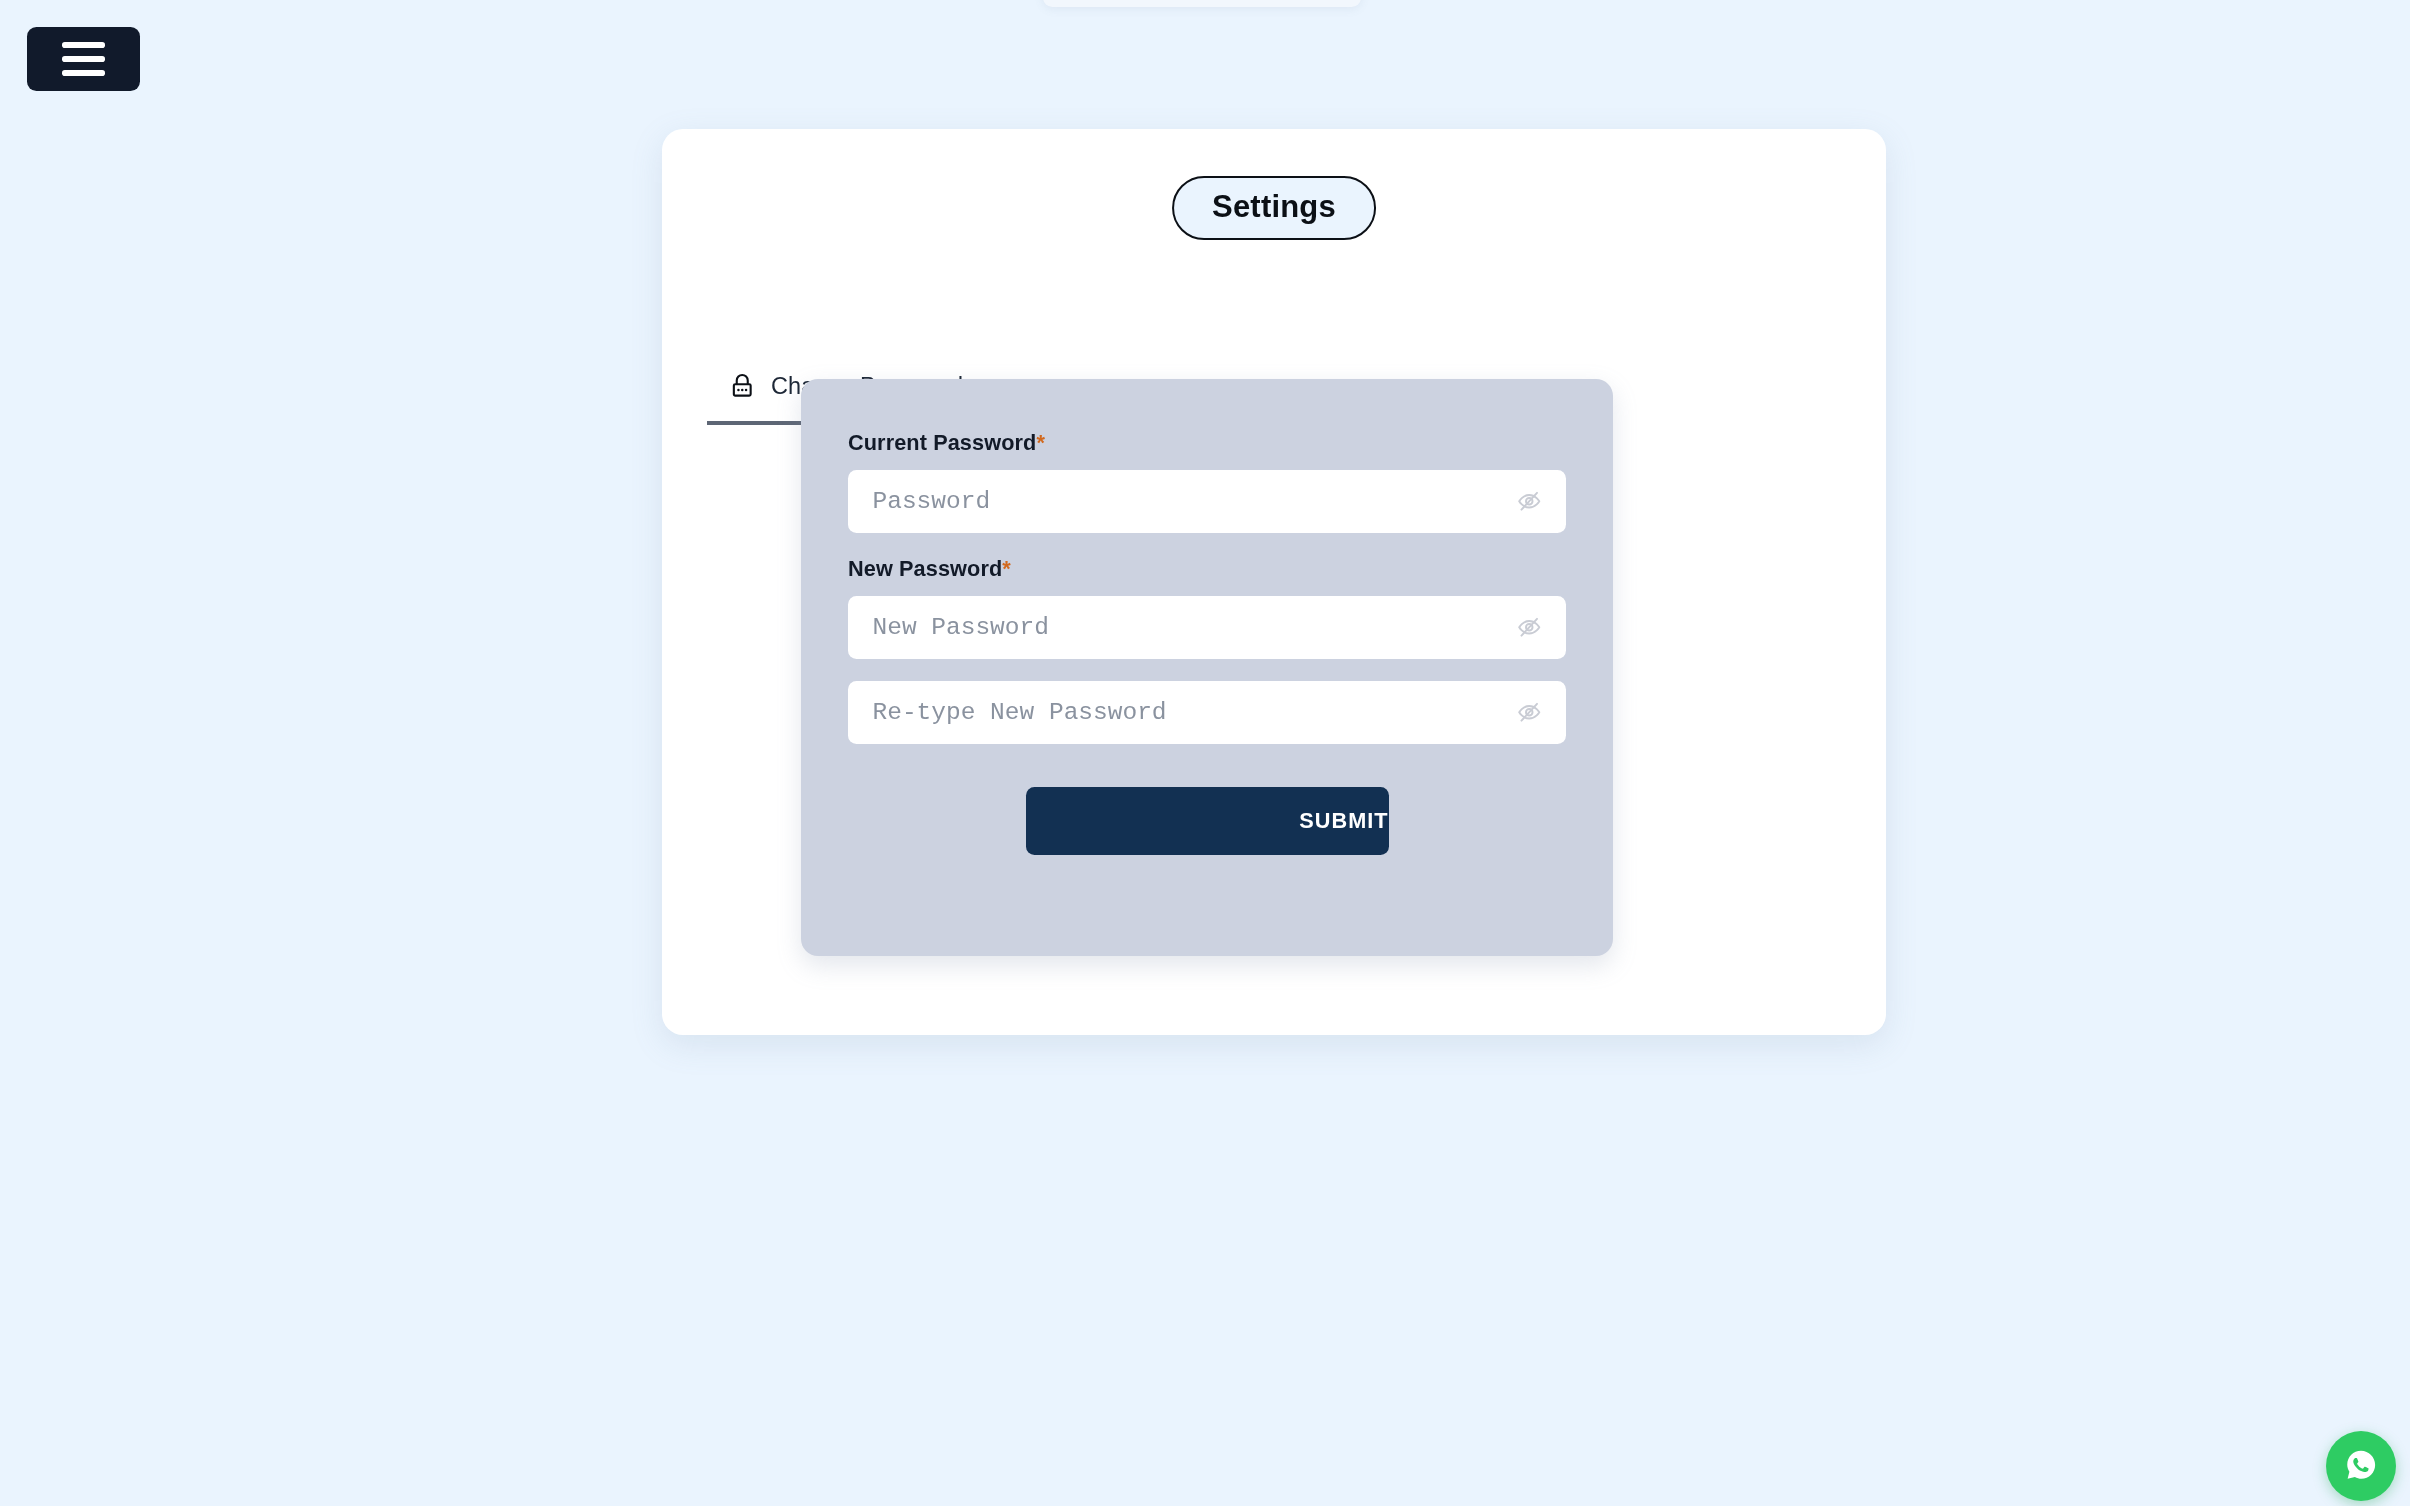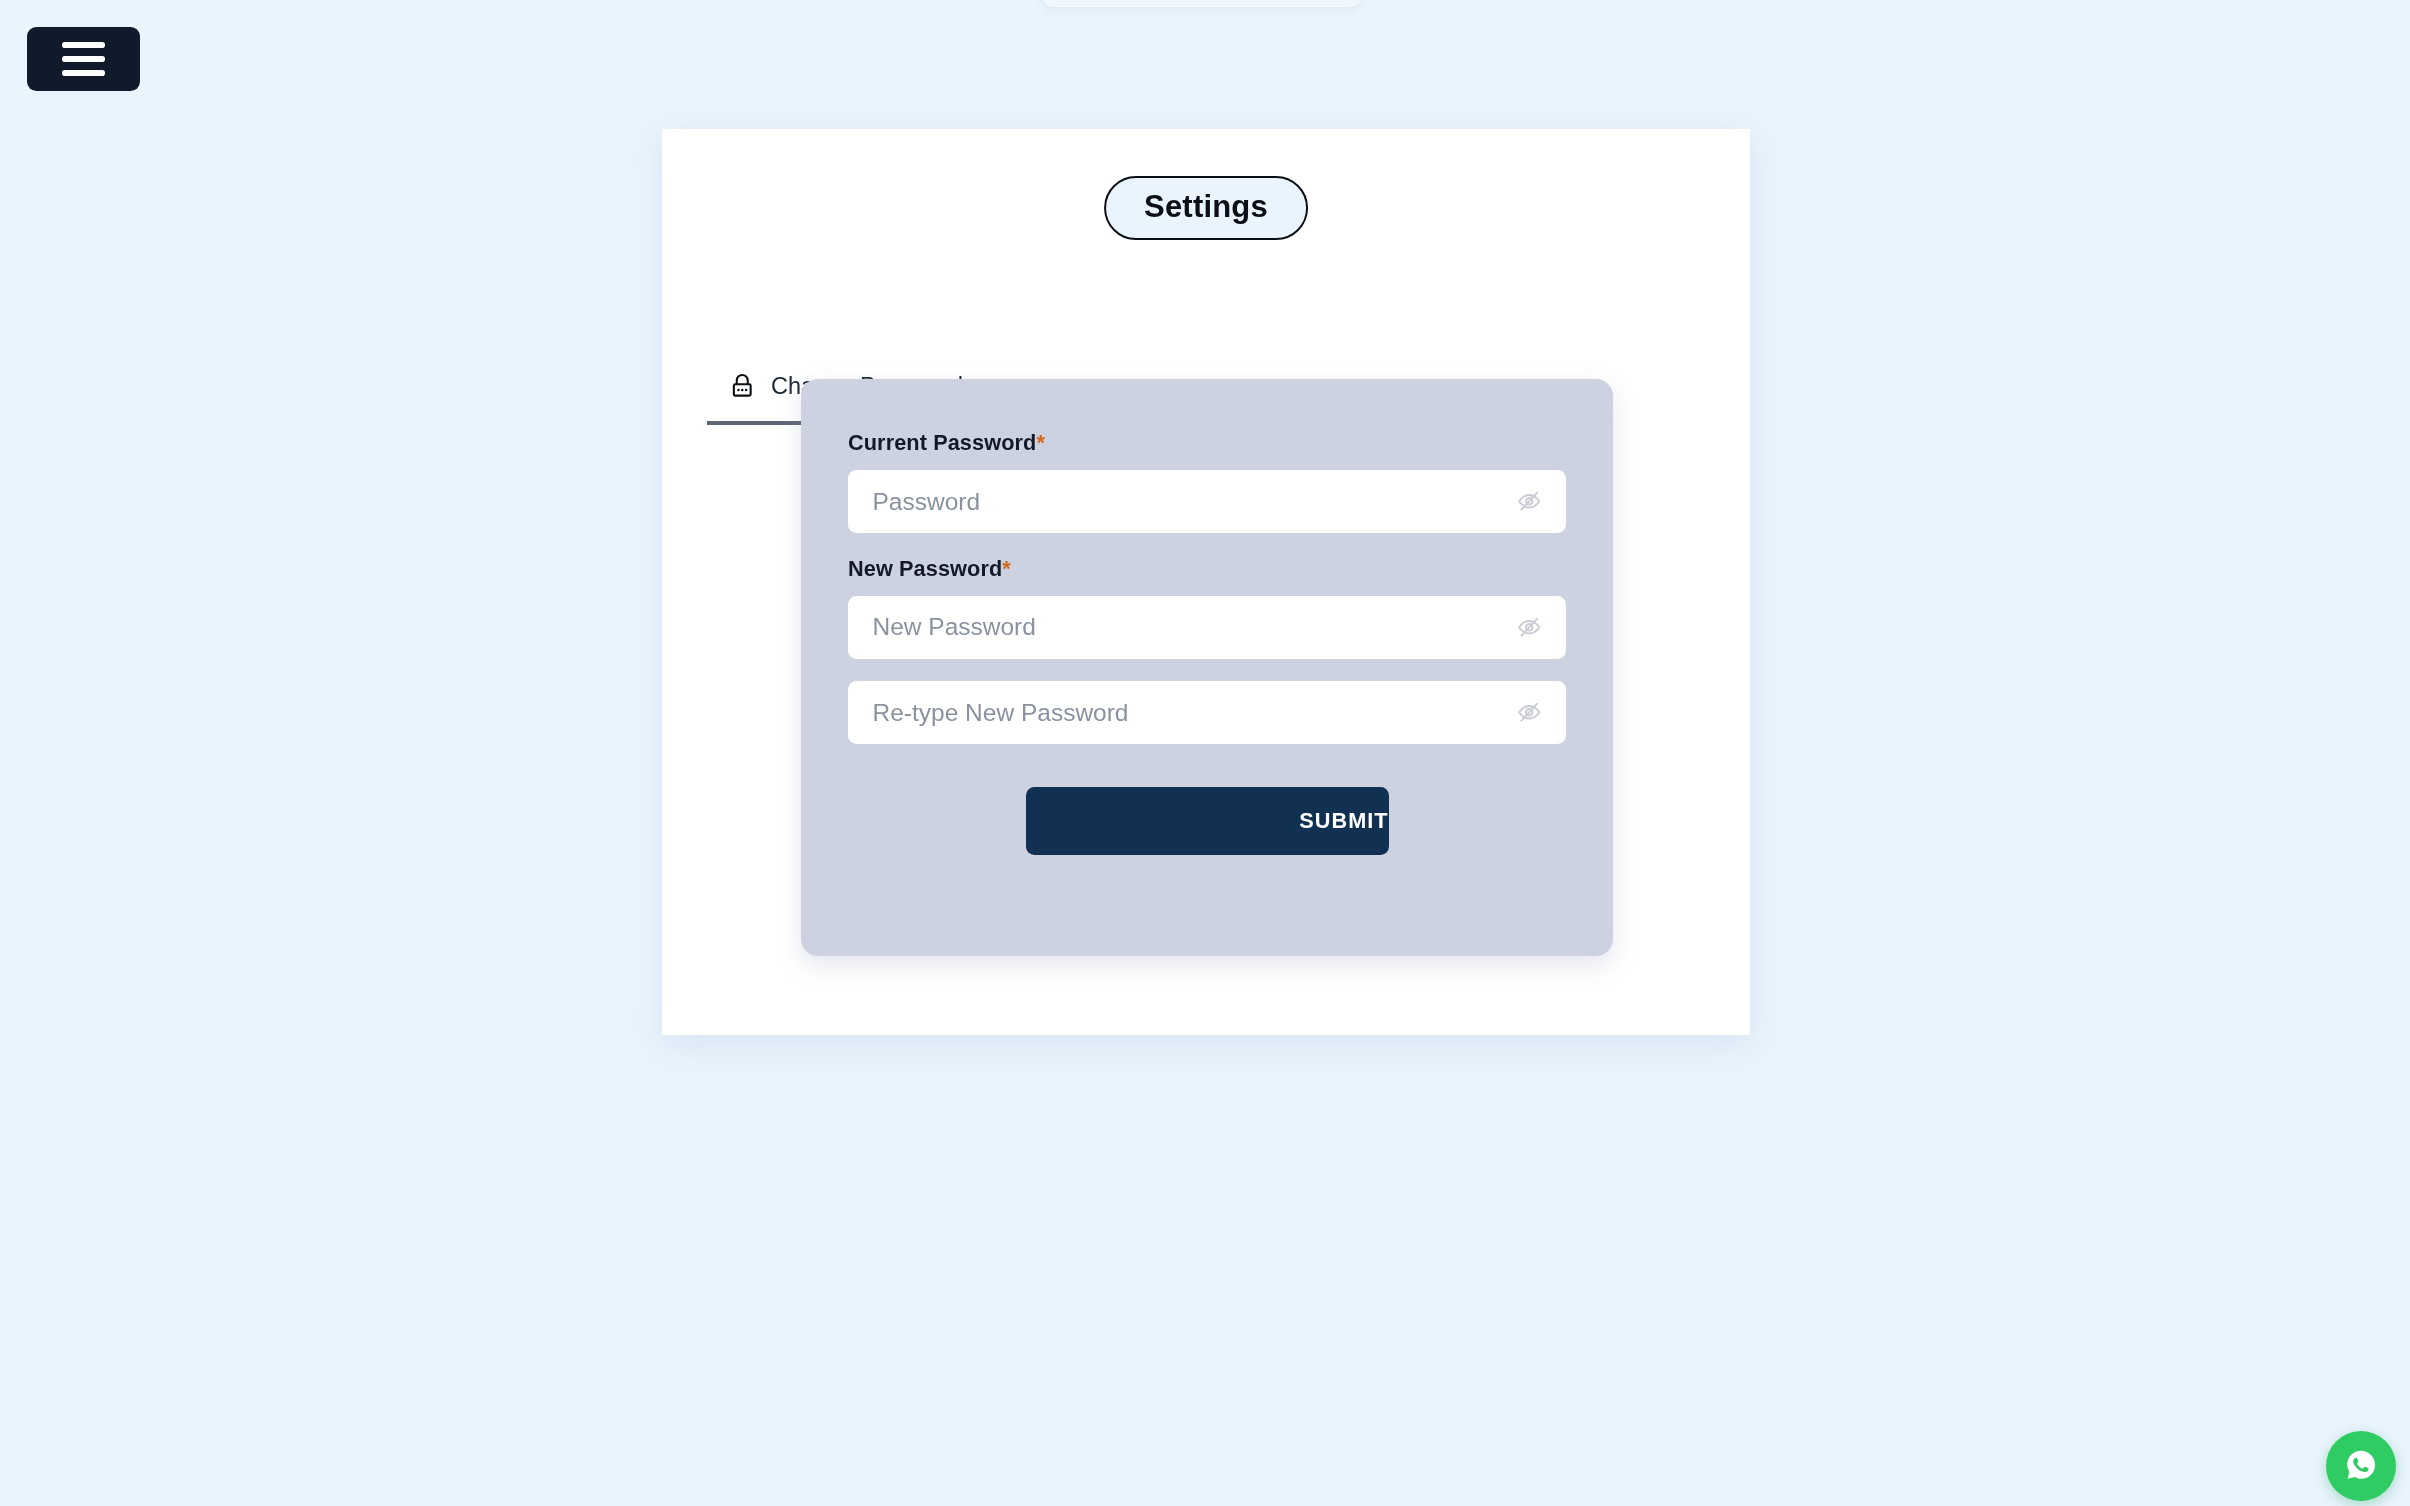--- a/index.html
+++ b/index.html
@@ -51,24 +51,24 @@
     height: 6.6px;
     background: #ffffff;
     border-radius: 2.8px;
   }
 
   
   #settings-card {
     position: absolute;
     left: 662px;
     top: 129px;
-    width: 1088px;
+    width: 1224px;
     height: 906px;
     background: #ffffff;
-    border-radius: 0;
+    border-radius: 21px;
     box-shadow: 0 9.4px 32px rgba(120,140,170,.16);
   }
 
   
   #page-title {
     position: absolute;
     left: 50%;
     transform: translateX(-50%);
     top: 47px;
     background: #eaf4fe;
@@ -135,20 +135,21 @@
   .required-mark { color: #d2691e; font-weight: bold; }
 
   .input-wrap {
     position: relative;
     width: 100%;
     height: 63px;
     background: #ffffff;
     border-radius: 8.5px;
     display: flex;
     align-items: flex-start;
+    font-family: Liberation Mono, monospace;
   }
   .input-wrap input {
     flex: 1;
     height: 100%;
     border: none;
     outline: none;
     background: transparent;
     font-family: inherit;
     font-size: 24.5px;
     color: #2b3647;

